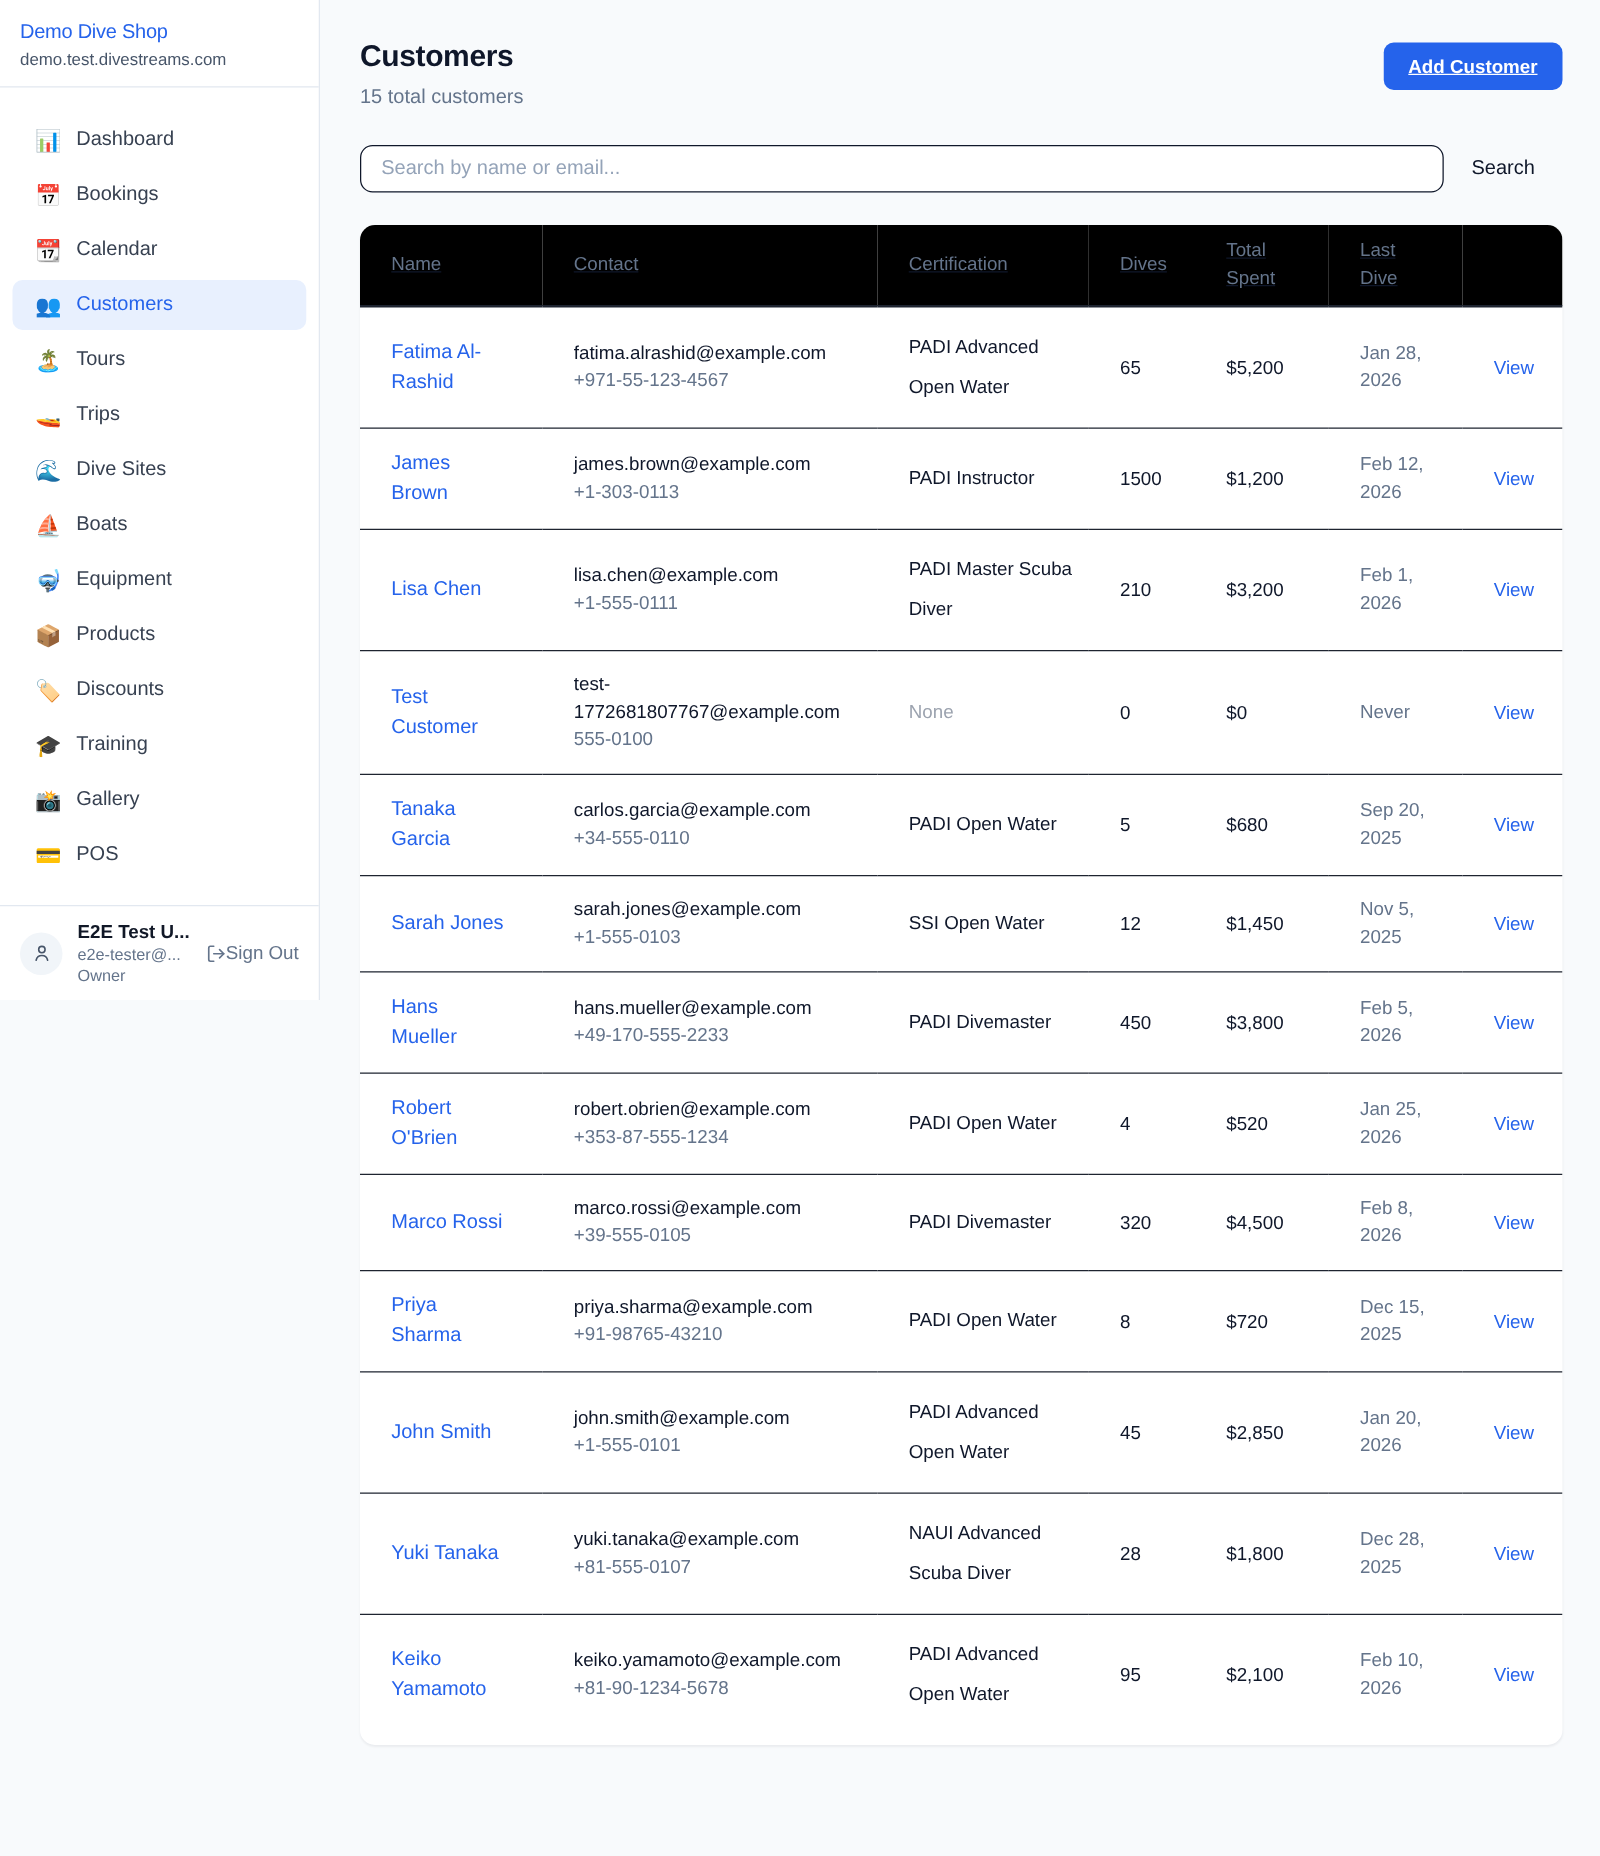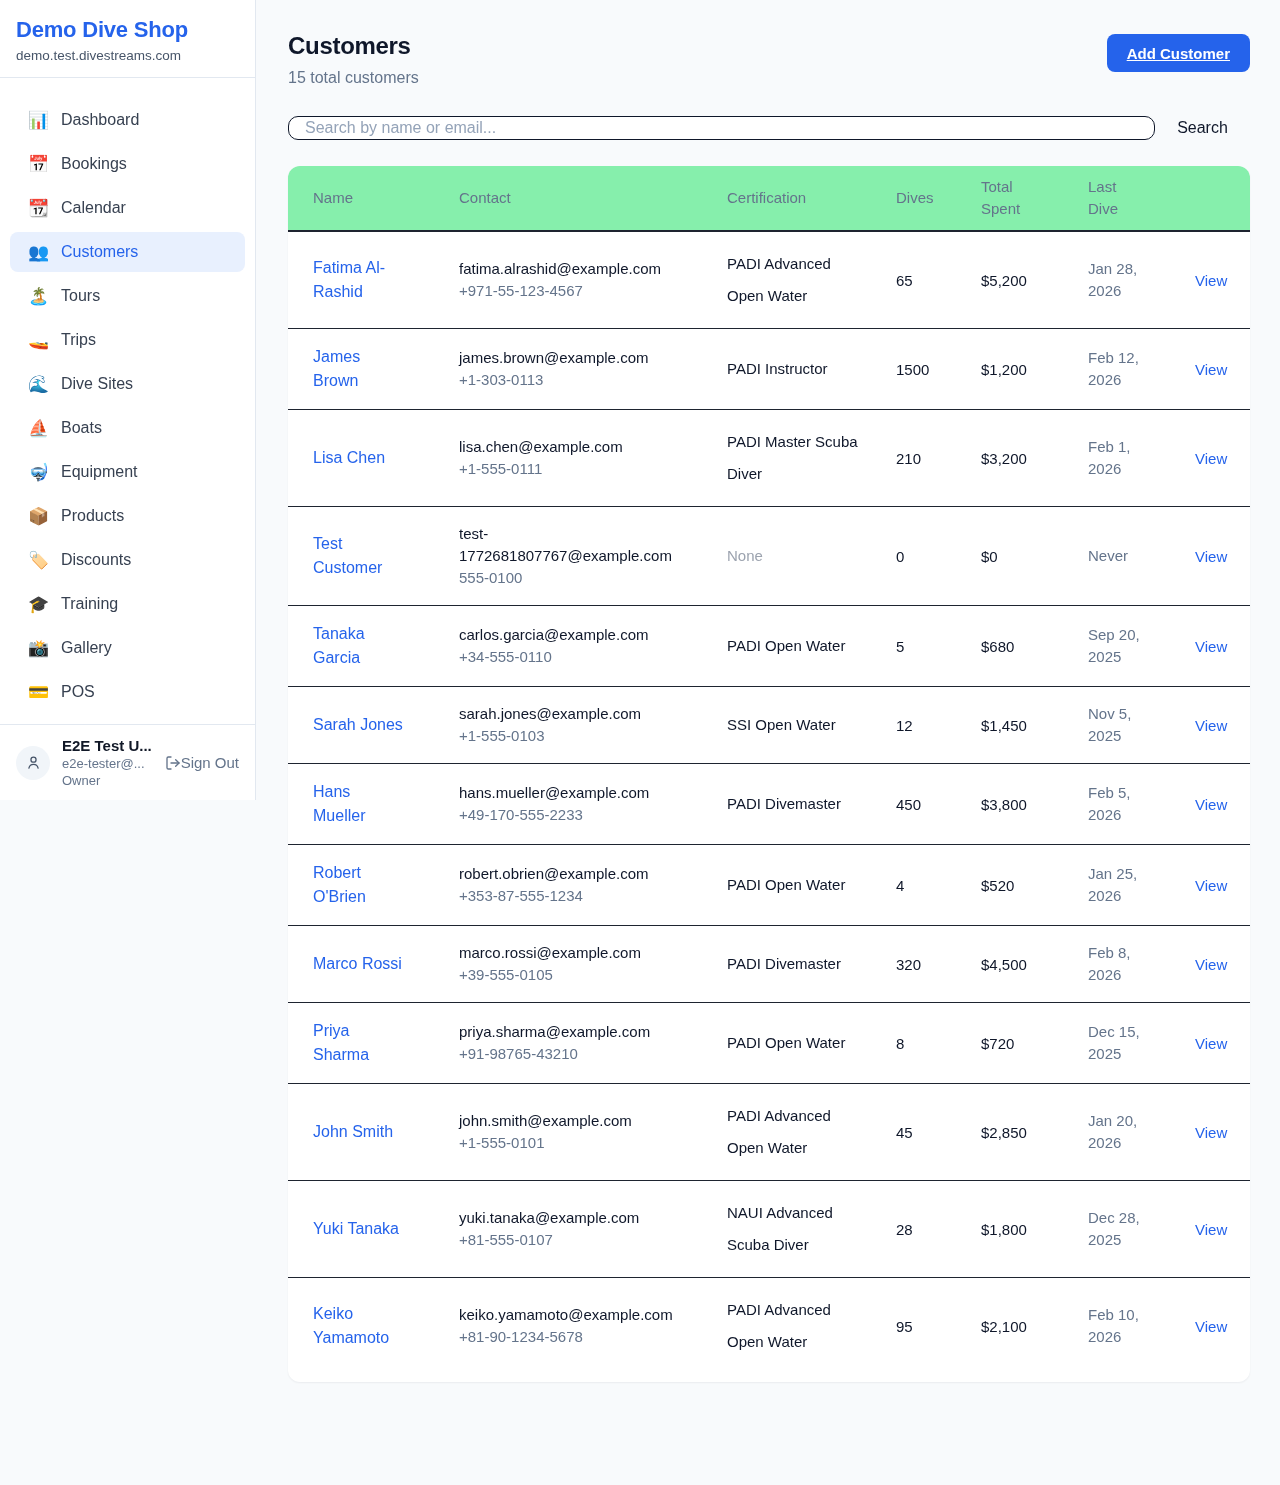--- a/index.html
+++ b/index.html
@@ -21,21 +21,21 @@
     display:flex;
     align-items:flex-start;
   }
   
   .sidebar{
     width:256px; height:800px; background:#fff;
     border-right:1px solid var(--border-light);
     display:flex; flex-direction:column; flex-shrink:0;
   }
   .sidebar-header{ padding:17px 16px 14px 16px; border-bottom:1px solid var(--border-light); }
-  .brand-title{ font-size:22px; font-weight:700; color:var(--accent); letter-spacing:-0.2px; }
+  .brand-title{ font-size:16px; font-weight:400; color:var(--accent); letter-spacing:-0.2px; }
   .brand-subtitle{ font-size:13.5px; color:#475569; margin-top:5px; }
   .nav{ padding:22px 10px 8px 10px; flex:1; overflow:hidden; }
   .nav-item{
     display:flex; align-items:center; height:40px; margin-bottom:4px;
     padding:0 8px 0 18px; border-radius:8px; cursor:pointer;
     font-size:16px; color:var(--slate);
   }
   .nav-item .nav-icon{ width:22px; font-size:17px; margin-right:11px; flex-shrink:0; text-align:center; }
   .nav-item.active{ background:var(--accent-bg); color:var(--accent); }
   .sidebar-footer{
@@ -60,39 +60,39 @@
   .page-header{ display:flex; justify-content:space-between; align-items:flex-start; }
   .page-title{ font-size:24px; font-weight:700; color:var(--dark); letter-spacing:-0.3px; }
   .page-subtitle{ font-size:16px; color:var(--gray); margin-top:9px; }
   .add-btn{
     background:var(--accent); color:#fff; border:none; border-radius:8px;
     height:38px; padding:0 20px; font-size:15px; font-weight:600; cursor:pointer;
     font-family:inherit; margin-top:2px;text-decoration:underline;
   }
   .search-row{ display:flex; align-items:center; margin-top:29px; }
   .search-input{
-    flex:1; height:24px; border:1px solid var(--dark); border-radius:10px;
+    flex:1; height:38px; border:1px solid var(--dark); border-radius:10px;
     background:#fff; padding:0 16px; font-size:16px; color:var(--dark);
     font-family:inherit; outline:none;
   }
   .search-input::placeholder{ color:#94a3b8; }
   .search-btn{
     width:95px; text-align:center; background:none; border:none; cursor:pointer;
     font-size:16px; font-weight:500; color:var(--dark); font-family:inherit;
   }
   
   .table-card{
     margin-top:26px; background:#fff; border-radius:12px;
     box-shadow:0 1px 2px rgba(15,23,42,0.06); overflow:hidden; padding-bottom:8px;
   }
   table{ width:100%; border-collapse:collapse; table-layout:fixed; }
   col.c-name{ width:146px; } col.c-contact{ width:268px; } col.c-cert{ width:169px; }
   col.c-dives{ width:85px; } col.c-spent{ width:107px; } col.c-last{ width:107px; }
   col.c-view{ width:80px; }
-  thead tr{ background:#86efac; height:62px; }
+  thead tr{ background:#000000; height:62px;text-decoration:underline; }
   th{
     text-align:left; font-weight:400; font-size:15px; color:var(--gray);
     padding:10px 12px 10px 25px; vertical-align:middle; line-height:22px;
     border-bottom:2px solid var(--row-border);
   }
   th.th-last{ padding-right:22px; }
   th.th-name{ padding-right:30px; }
   td{
     padding:16px 12px 16px 25px; vertical-align:middle; font-size:15px;
     border-bottom:1px solid var(--row-border);

